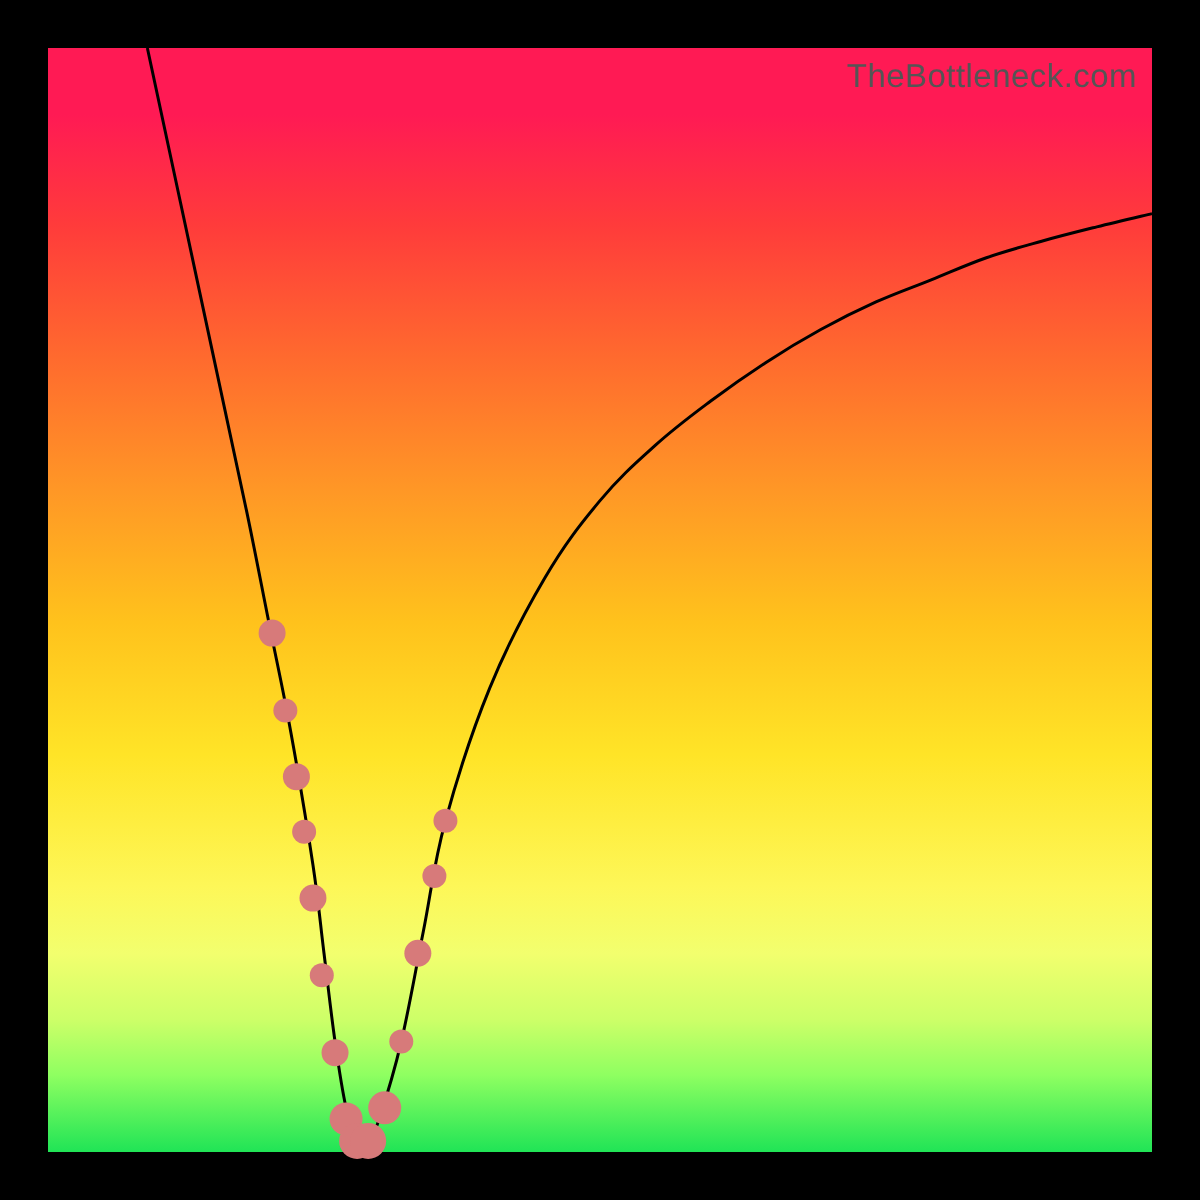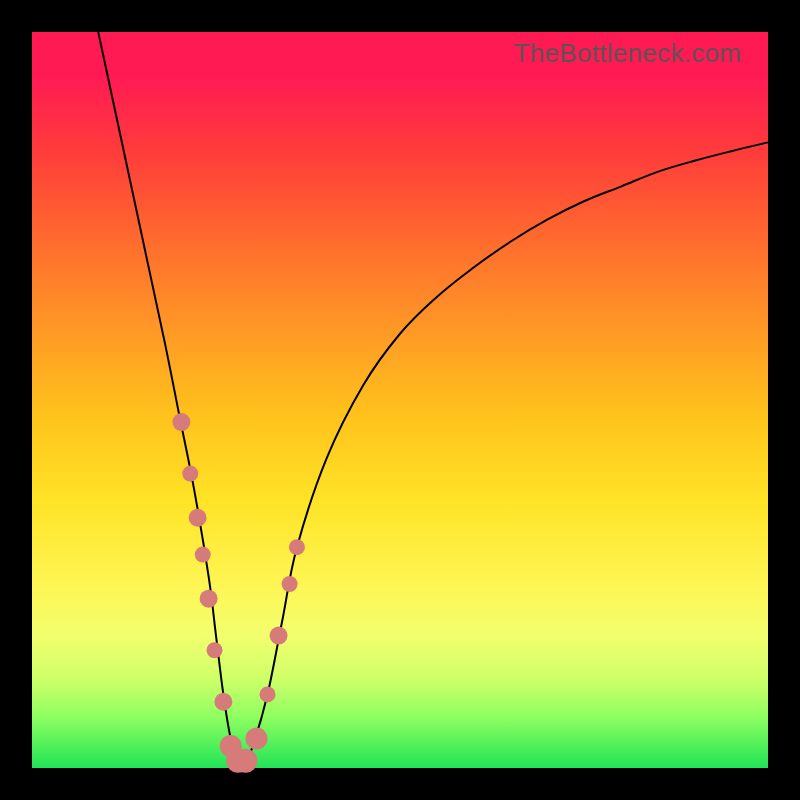--- a/index.html
+++ b/index.html
@@ -34,22 +34,22 @@
       #fdf758 76%,
       #f2ff6e 82%,
       #cdff68 88%,
       #8fff61 93%,
       #20e456 100%
     );
   }
   .watermark {
     position: absolute;
     top: 6px;
-    right: 26px;
-    font-size: 26px;
+    right: 10px;
+    font-size: 22px;
     font-weight: 500;
     color: #555555;
     letter-spacing: 0.3px;
     user-select: none;
   }
   svg.curve-layer {
     position: absolute;
     left: 0;
     top: 0;
     width: 736px;

